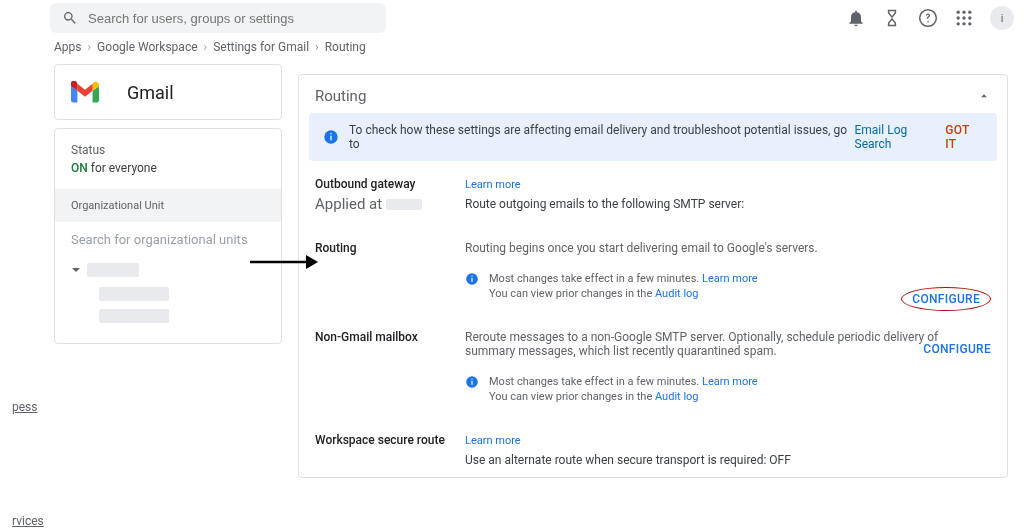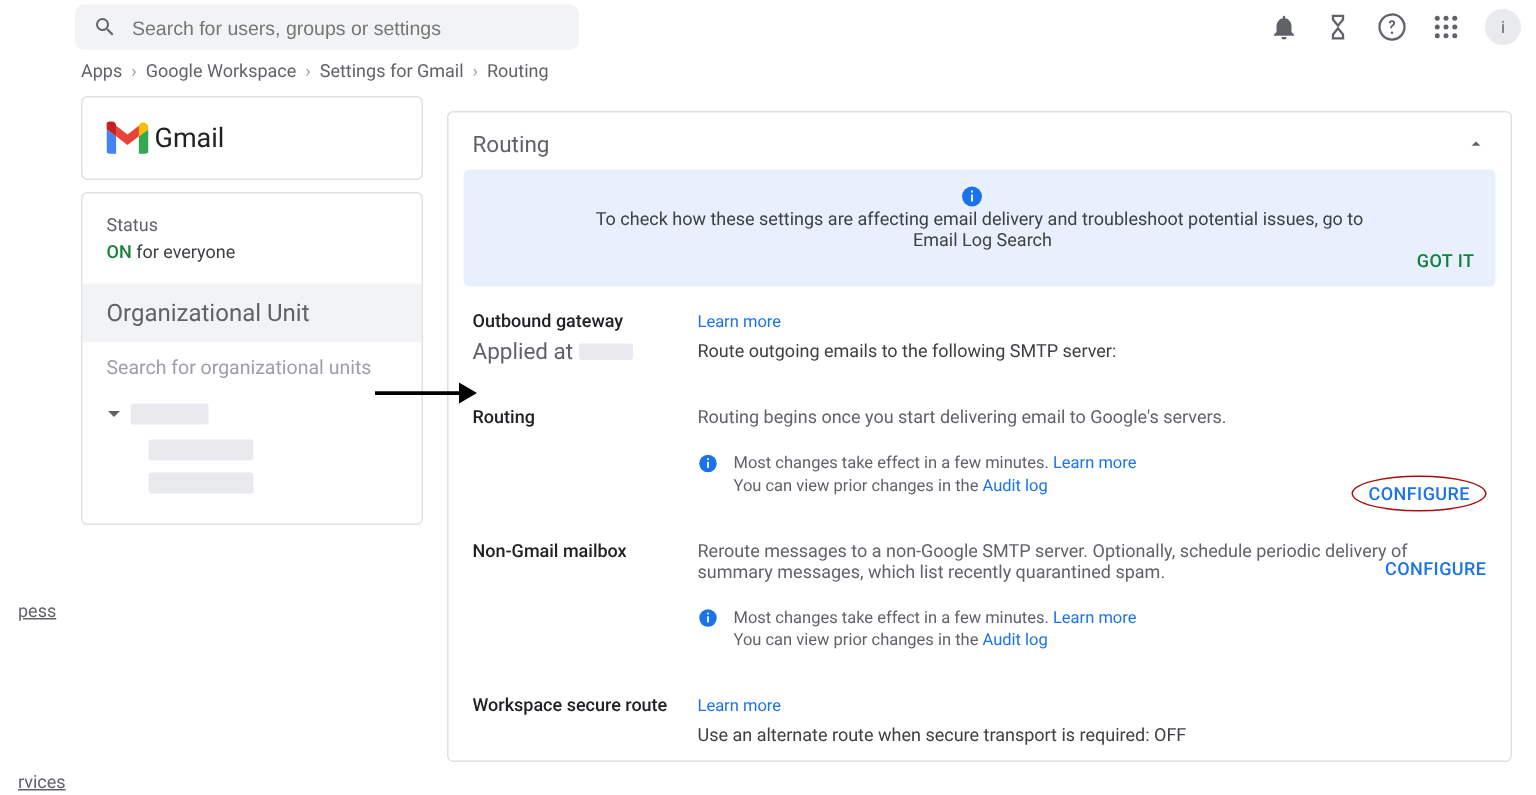--- a/index.html
+++ b/index.html
@@ -14,47 +14,47 @@
   .breadcrumbs { padding: 4px 0 10px 54px; color: #5f6368; font-size: 12px; display:flex; gap:6px; }
   .breadcrumbs .crumb { cursor:pointer; }
   .breadcrumbs .sep { color:#9aa0a6; }
   .breadcrumbs .current { color:#5f6368; }
 
   .columns { display:flex; padding: 0 16px 0 54px; gap: 16px; height: calc(530px - 60px); }
   .left-col { width: 228px; }
   .right-col { flex: 1; min-width: 0; }
 
   .card { border: 1px solid #e0e0e0; border-radius: 4px; background:#fff; }
-  .gmail-card { padding: 16px; display:flex; align-items:center; gap:4px; }
+  .gmail-card { padding: 16px; display:flex; align-items:center; gap:28px; }
   .gmail-logo { width:28px; height:22px; }
   .gmail-title { font-size:18px; color:#202124; }
 
   .left-card { margin-top: 8px; }
   .left-card .status-block { padding: 14px 16px; }
   .status-label { color:#5f6368; font-size:12px; }
   .status-line { font-size:12px; margin-top:4px; }
   .status-on { color:#188038; font-weight: 500; }
-  .org-header { background:#f1f3f4; padding:10px 16px; font-size:16px; color:#5f6368; }
+  .org-header { background:#f1f3f4; padding:10px 16px; font-size:11px; color:#5f6368; }
   .org-search { padding: 10px 16px; color:#9aa0a6; font-size:13px; }
   .org-tree { padding: 6px 16px 20px 16px; }
   .org-root { display:flex; align-items:center; gap:6px; }
   .caret { width:10px; height:10px; fill:#5f6368; }
   .gray-chip { background:#e8eaed; border-radius:2px; display:inline-block; }
   .org-children { margin-left: 28px; margin-top:10px; display:flex; flex-direction:column; gap:8px; }
 
   .settings-header { border:1px solid #e0e0e0; border-radius:4px; padding: 12px 16px; display:flex; align-items:center; gap:6px; color:#5f6368; font-size:14px; }
   .settings-header .gray-chip { height:18px; width:60px; }
 
   .routing-card { margin-top: 10px; border:1px solid #e0e0e0; border-radius:4px; padding-bottom: 10px; }
   .routing-head { padding: 12px 16px 8px 16px; color:#5f6368; font-size:15px; display:flex; align-items:center; position:relative; }
   .routing-head .chev { position:absolute; right:16px; top:14px; width:14px; height:14px; fill:#5f6368; cursor:pointer; }
-  .info-banner { margin: 0 10px; background:#e8f0fe; border-radius:4px; padding: 10px 14px; font-size:12px; color:#3c4043; display:flex; align-items:center;flex-direction:column; }
+  .info-banner { margin: 0 10px; background:#e8f0fe; border-radius:4px; padding: 10px 14px; font-size:12px; color:#3c4043; display:flex; align-items:center; }
   .info-banner .info-icon { width:16px; height:16px; fill:#1a73e8; margin-right:10px; flex-shrink:0; }
-  .info-banner a { color:#404040; text-decoration:none; margin-left:4px; }
-  .info-banner .gotit-btn { margin-left:auto; color:#15803d; font-weight:500; cursor:pointer; font-size:12px; letter-spacing:0.3px; }
+  .info-banner a { color:#0369a1; text-decoration:none; margin-left:4px; }
+  .info-banner .gotit-btn { margin-left:auto; color:#c2410c; font-weight:500; cursor:pointer; font-size:12px; letter-spacing:0.3px; }
 
   .section { display:flex; padding: 16px 16px 0 16px; font-size:12px; position:relative; }
   .section .label-col { width: 150px; flex-shrink:0; }
   .section .label-col .lbl { font-weight: 500; color:#202124; font-size:12px; }
   .section .label-col .sub { color:#5f6368; font-size:15px; margin-top:4px; display:flex; gap:4px; align-items:center; }
   .section .content-col { flex:1; min-width:0; }
   .learn-link { color:#1a73e8; cursor:pointer; font-size:11px; }
   .desc { color:#3c4043; font-size:12px; margin-top:6px; }
   .gray-desc { color:#5f6368; font-size:12px; }
   .note-row { display:flex; gap:10px; margin-top: 16px; }

